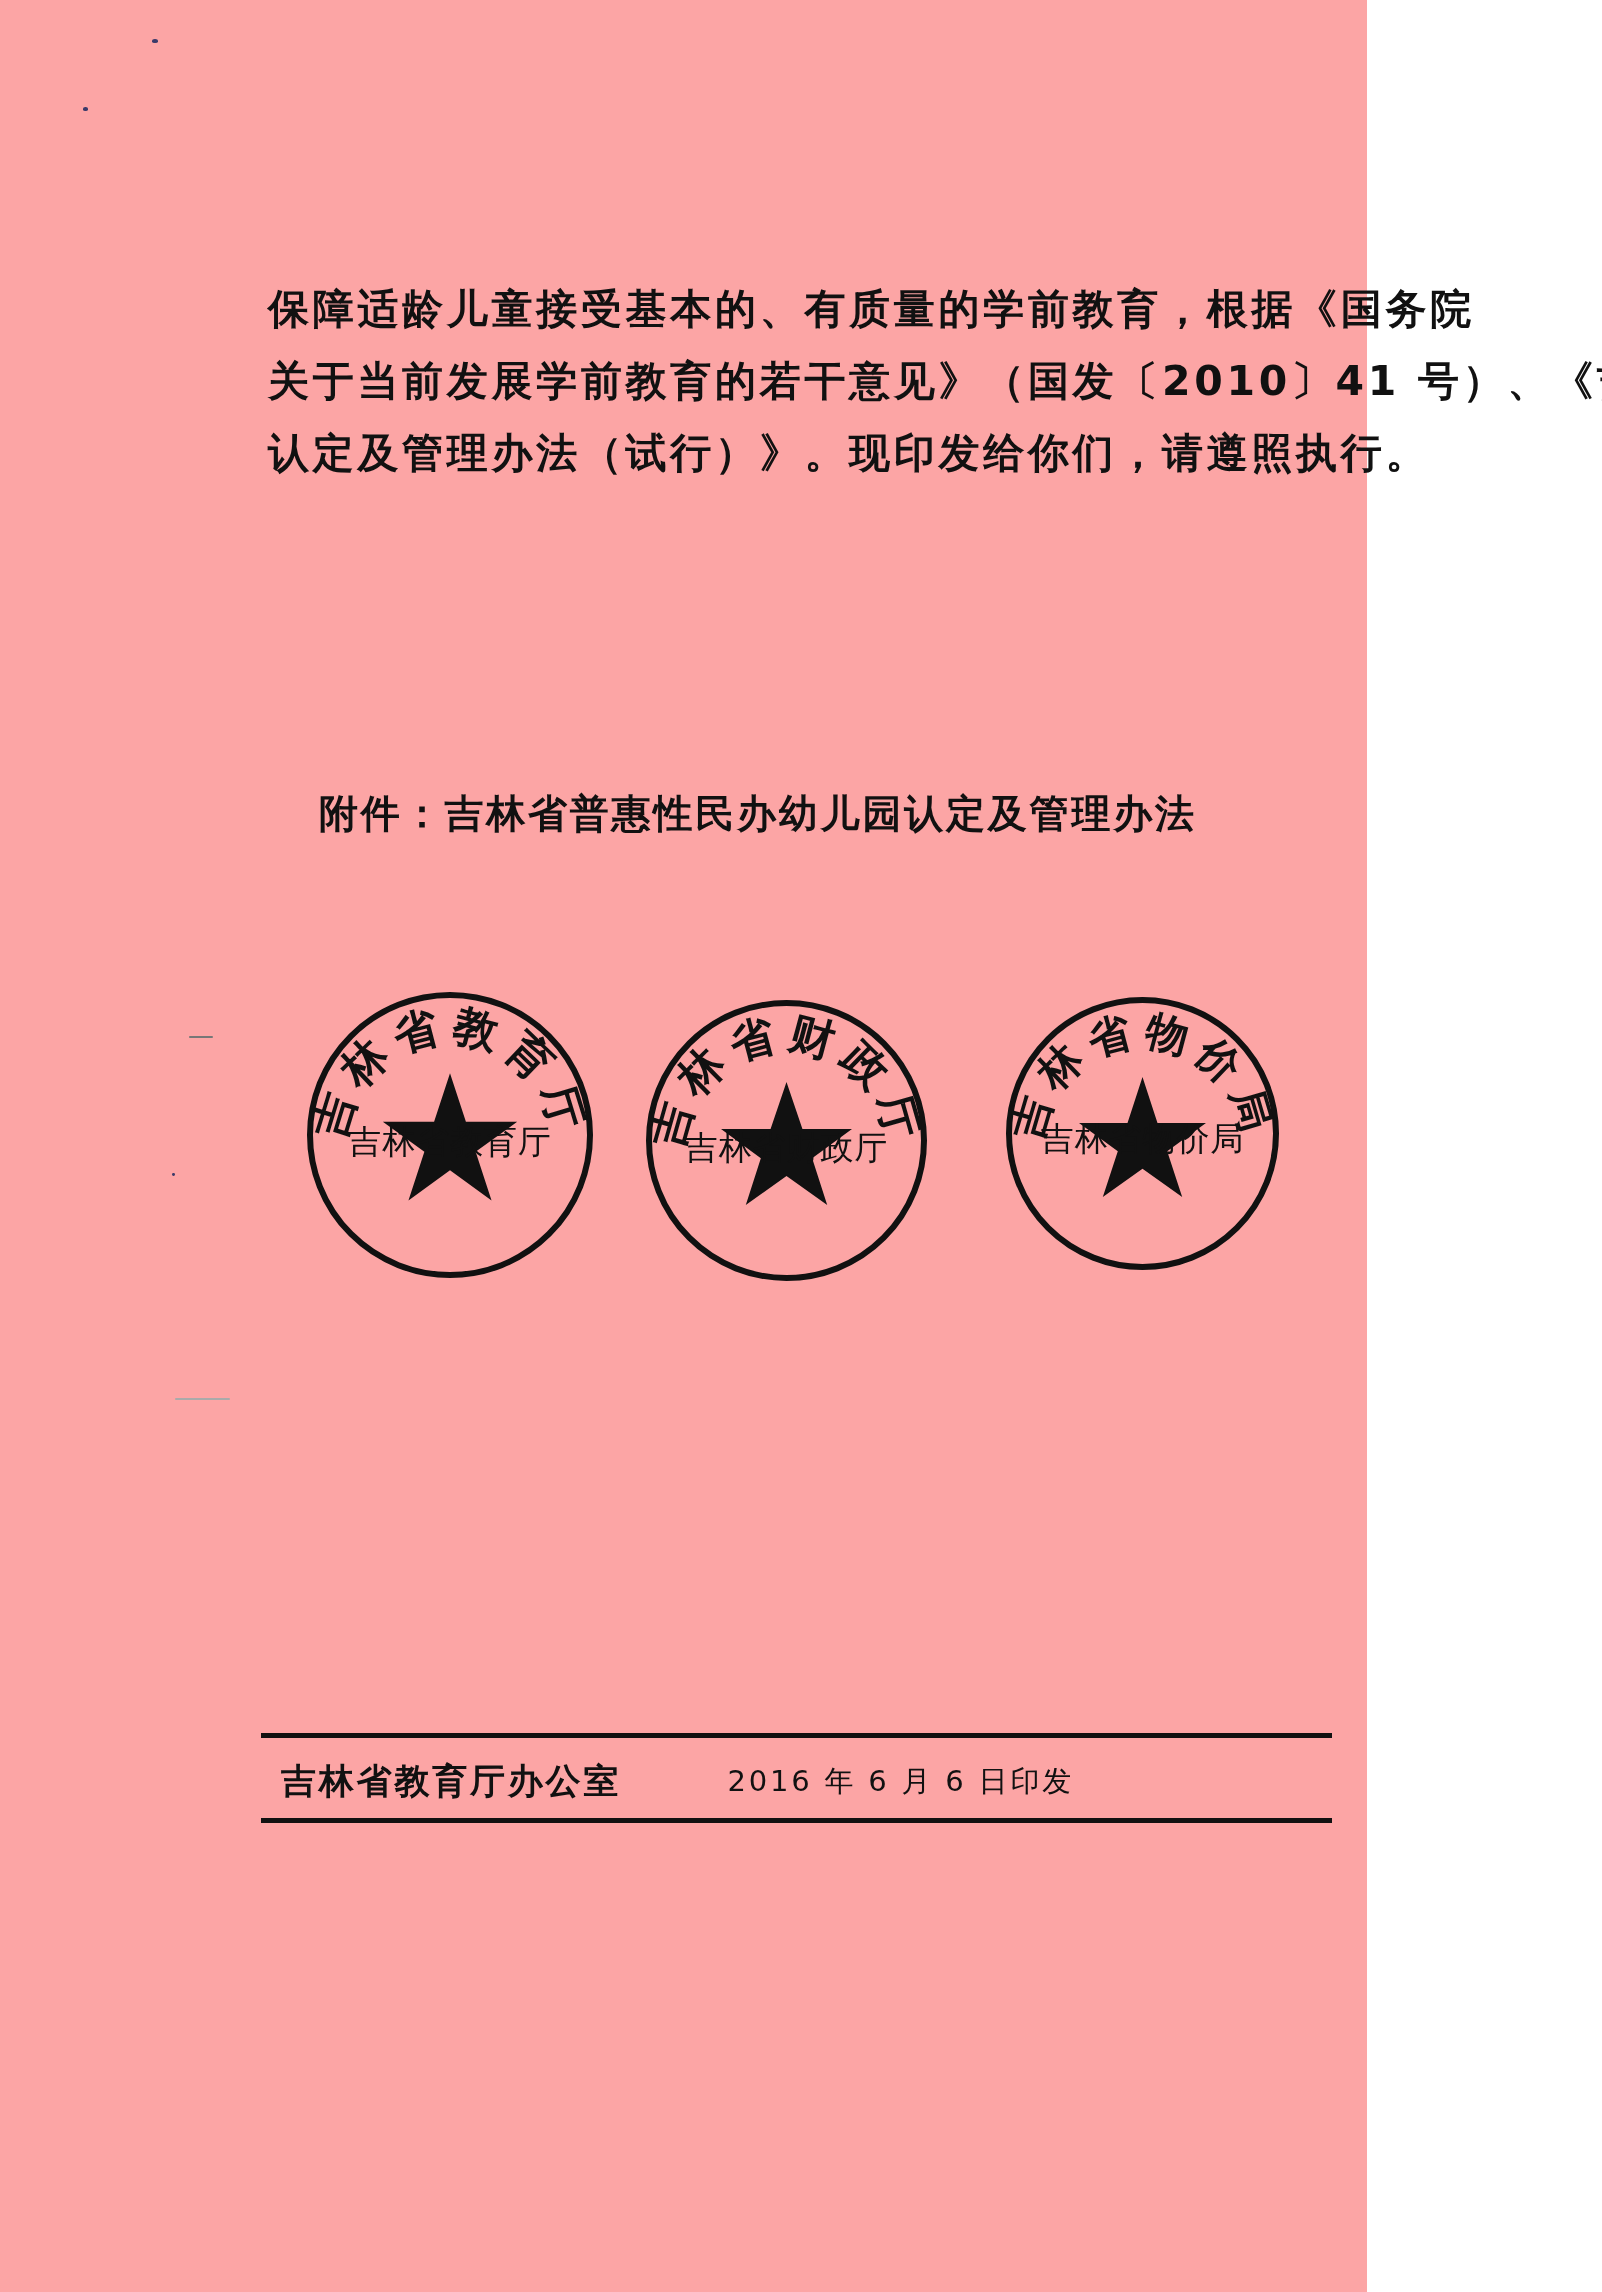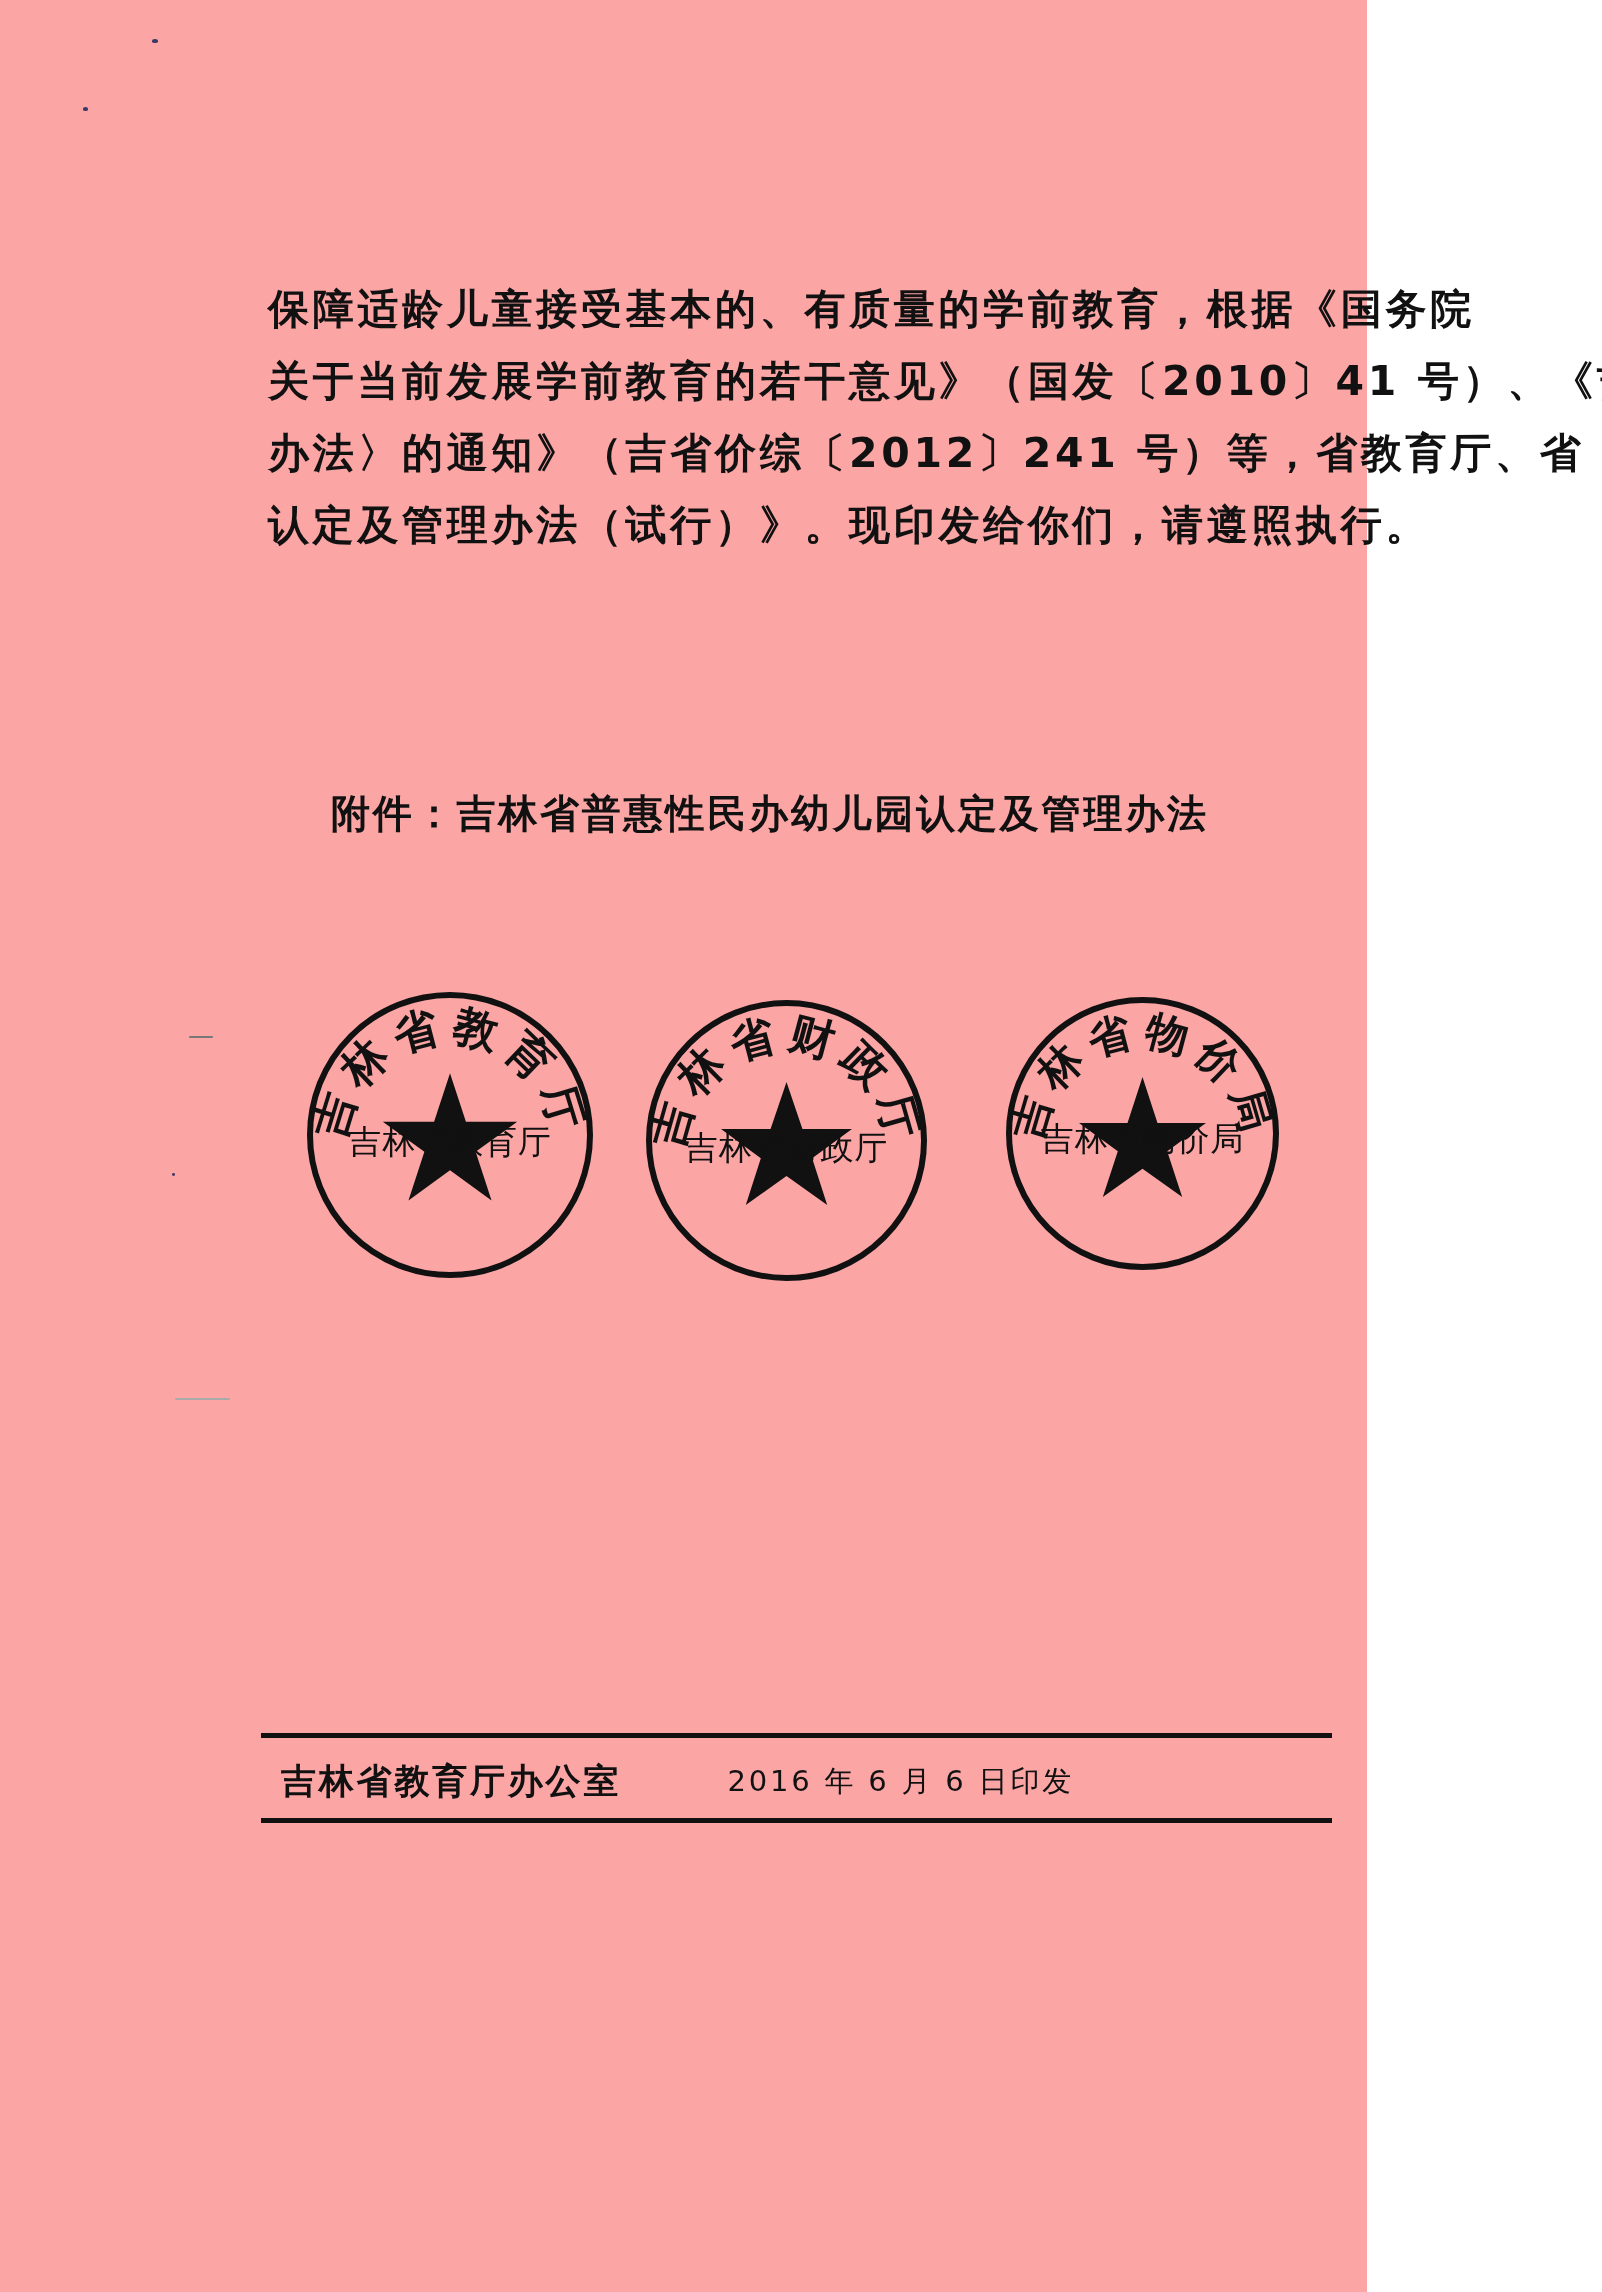--- a/index.html
+++ b/index.html
@@ -40,21 +40,21 @@
       letter-spacing: 3.7px;
       font-weight: bold;
       text-align: justify;
       text-align-last: justify;
     }
     .body-line.last {
       text-align-last: left;
     }
     .attachment {
       position: absolute;
-      left: 331px;
+      left: 319px;
       top: 786px;
       font-size: 39px;
       line-height: 55px;
       font-weight: bold;
       letter-spacing: 2.8px;
       white-space: nowrap;
     }
     .stamp {
       position: absolute;
       border: 6.5px solid #111;
@@ -124,21 +124,20 @@
 
   <div class="speck" style="left:152px;top:39px;width:5.5px;height:3.7px;"></div>
   <div class="speck" style="left:83px;top:107px;width:4.6px;height:3.7px;"></div>
   <div class="speck" style="left:189px;top:1036px;width:24px;height:1.8px;background:#777;border-radius:0.9px;"></div>
   <div class="speck" style="left:172px;top:1173px;width:2.8px;height:2.8px;"></div>
   <div class="speck" style="left:175px;top:1398px;width:55px;height:1.8px;background:#aaa;border-radius:0.9px;"></div>
 
   <div class="body-text">
     <div class="body-line">保障适龄儿童接受基本的、有质量的学前教育，根据《国务院</div>
     <div class="body-line">关于当前发展学前教育的若干意见》（国发〔2010〕41 号）、《吉</div>
-    <div class="body-line">办法〉的通知》（吉省价综〔2012〕241 号）等，省教育厅、省</div>
     <div class="body-line last">认定及管理办法（试行）》。现印发给你们，请遵照执行。</div>
   </div>
 
   <div class="attachment">附件：吉林省普惠性民办幼儿园认定及管理办法</div>
 
   <div class="stamp" style="left:307px;top:992px;width:286px;height:286px;">
     <svg viewBox="0 0 310 310">
       <defs>
         <path id="arc1" d="M 62 240 A 118 118 0 1 1 248 240"></path>
       </defs>

